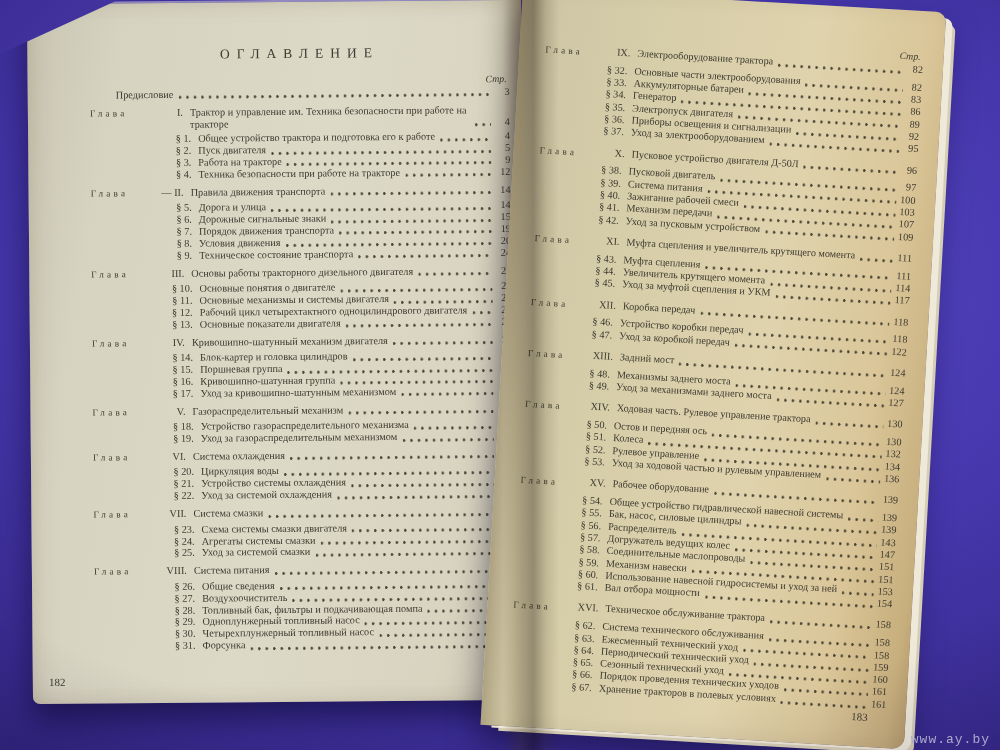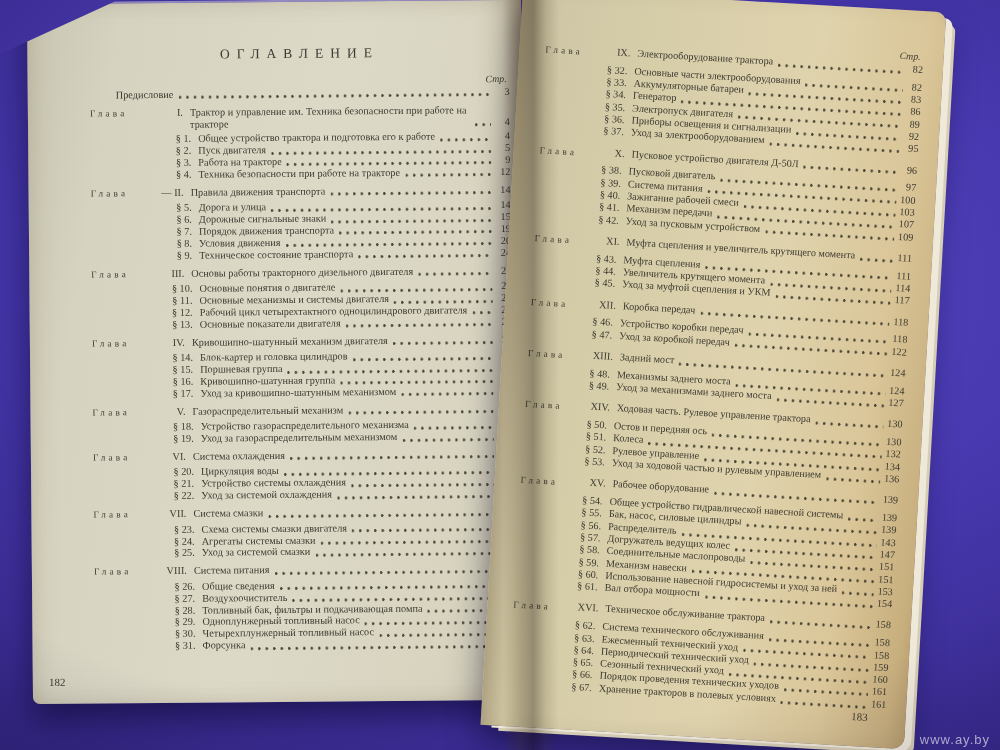--- a/index.html
+++ b/index.html
@@ -59,21 +59,21 @@
     position:absolute;left:0;top:0;width:118px;height:54px;z-index:4;pointer-events:none;
     background:linear-gradient(135deg,#3c2d98,#4536a2);
     clip-path:polygon(0 0,100% 0,0 100%);
   }
   .vignette{
     position:absolute;inset:0;z-index:8;pointer-events:none;
     background:radial-gradient(130% 100% at 50% 42%, rgba(0,0,0,0) 55%, rgba(15,8,45,.26) 87%, rgba(8,4,30,.5) 100%);
   }
   .wm{
     position:absolute;right:10px;bottom:3px;z-index:9;
-    font-family:Liberation Sans, sans-serif;font-size:13px;letter-spacing:1px;
+    font-family:Liberation Mono, monospace;font-size:13px;letter-spacing:1px;
     color:var(--watermark,rgba(172,170,206,.78));
   }
 </style>
 </head>
 <body>
 
 <div class="photo">
 
   <div class="wedge"></div>
 

